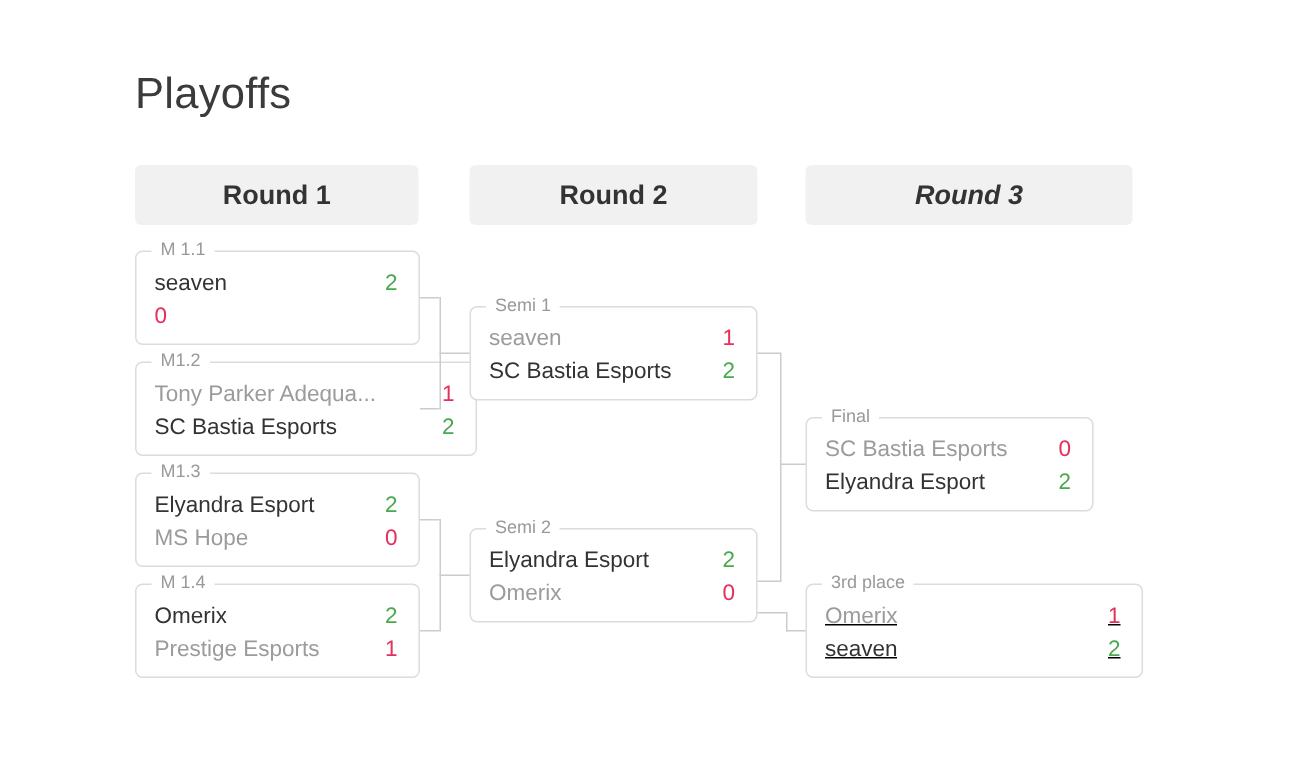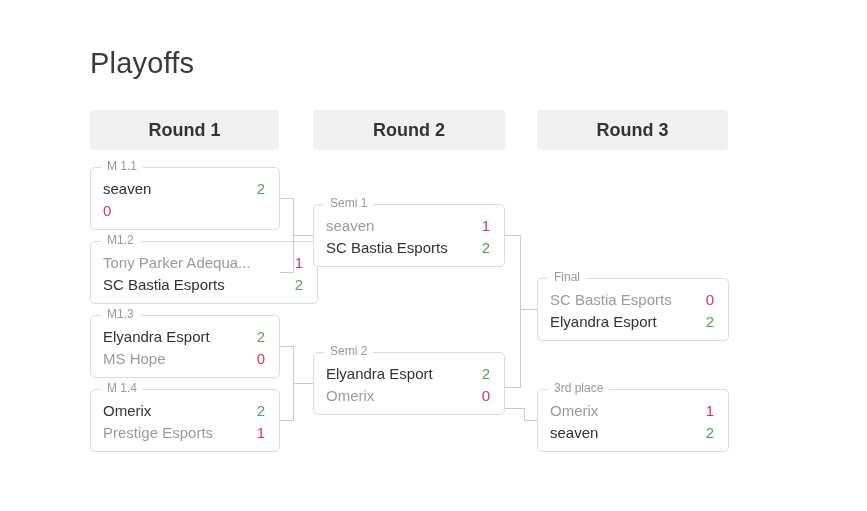--- a/index.html
+++ b/index.html
@@ -17,35 +17,35 @@
   }
 
   .hdr {
     position: absolute; top: 110px; height: 40px;
     background: var(--header-bg, #f1f1f1); border-radius: 4px;
     display: flex; align-items: center; justify-content: center;
     font-weight: 700; font-size: 18px; color: var(--text-dark, #333);
   }
   .hdr1 { left: 90px;  width: 189px; }
   .hdr2 { left: 313px; width: 192px; }
-  .hdr3 { left: 537px; width: 191px; }
+  .hdr3 { left: 537px; width: 218px; font-style: italic; }
 
   .match {
     position: absolute; height: 63px; box-sizing: border-box;
     background: #fff; border: 1px solid var(--box-border, #dcdcdc);
     border-radius: 5px; padding-top: 10px; cursor: pointer;
   }
   .m0 { left: 90px;  top: 167px; width: 190px; }
   .m1 { left: 90px;  top: 241px; width: 228px; }
   .m2 { left: 90px;  top: 315px; width: 190px; }
   .m3 { left: 90px;  top: 389px; width: 190px; }
   .m4 { left: 313px; top: 204px; width: 192px; }
   .m5 { left: 313px; top: 352px; width: 192px; }
   .m6 { left: 537px; top: 278px; width: 192px; }
-  .m7 { left: 537px; top: 389px; width: 192px; }
+  .m7 { left: 537px; top: 389px; width: 225px; text-decoration: underline; }
 
   .legend {
     position: absolute; top: -9px; left: 10px;
     background: #fff; padding: 0 6px;
     font-size: 12px; color: var(--legend, #999);
     white-space: nowrap;
   }
 
   .row {
     display: flex; justify-content: space-between; align-items: center;

